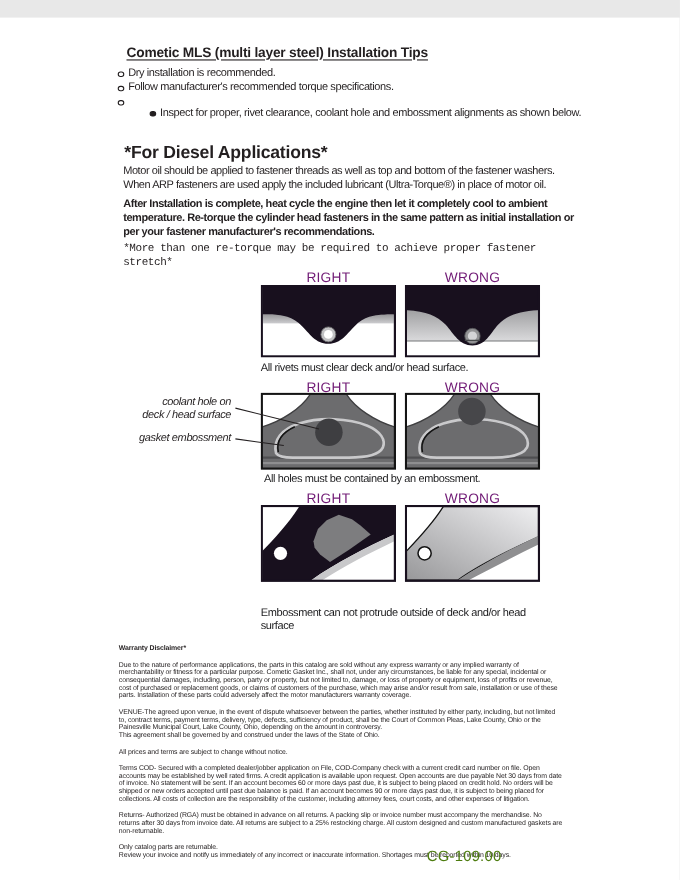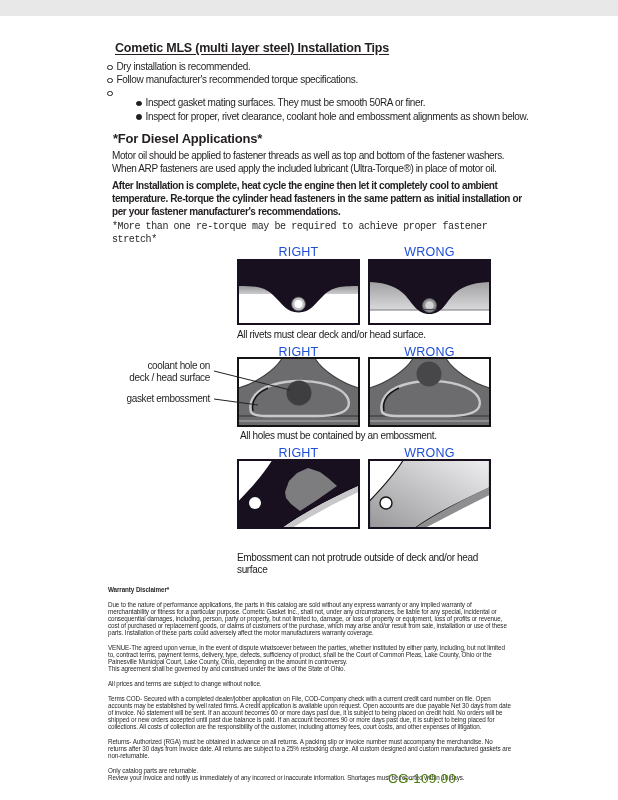--- a/index.html
+++ b/index.html
@@ -13,32 +13,32 @@
     position:absolute;left:115px;top:25px;margin:0;
     font-size:12.5px;font-weight:bold;letter-spacing:-0.2px;
     text-decoration:underline;text-underline-offset:2px;
   }
   .tips{position:absolute;left:107px;top:44px;width:440px;}
   .tip{display:flex;align-items:flex-start;line-height:13.2px;font-size:10px;letter-spacing:-0.35px;}
   .tip .mk{flex:0 0 auto;margin:4.5px 4px 0 0;width:3.5px;height:3.5px;border-radius:50%;}
   .tip.lvl1 .mk{border:1px solid #231f20;}
   .tip.lvl2{margin-left:29px;}
   .tip.lvl2 .mk{background:#231f20;border:1px solid #231f20;}
-  .diesel-h{position:absolute;left:113px;top:115px;margin:0;font-size:13px;font-weight:bold;letter-spacing:-0.2px;}
+  .diesel-h{position:absolute;left:113px;top:115px;margin:0;font-size:16px;font-weight:bold;letter-spacing:-0.2px;}
   .para{position:absolute;left:112px;width:412px;margin:0;font-size:10px;line-height:13.2px;letter-spacing:-0.4px;}
   .para.p1{top:133px;}
   .para.p2{top:163px;font-weight:bold;}
   .para.p3{top:204px;font-family:Liberation Mono, monospace;}
   
-  .rw-label{position:absolute;width:123px;text-align:center;font-size:12.5px;letter-spacing:0.2px;color:#1d4ed8;}
+  .rw-label{position:absolute;width:123px;text-align:center;font-size:12.5px;letter-spacing:0.2px;color:#701a75;}
   .panel{position:absolute;width:123px;}
   .panel svg{display:block;width:123px;}
   .cap{position:absolute;font-size:10px;line-height:12px;letter-spacing:-0.35px;color:#1c1c1e;}
   .ann{position:absolute;right:408px;text-align:right;font-size:10px;line-height:11.5px;letter-spacing:-0.35px;}
-  .ann span{display:block;}
+  .ann span{display:block;font-style:italic;}
   .leader-overlay{position:absolute;left:0;top:0;width:618px;height:800px;pointer-events:none;}
   
   .r1l{top:229px;} .r2l{top:329px;} .r3l{top:430px;}
   .c-right{left:237px;} .c-wrong{left:368px;}
   .r1p{top:243px;} .r2p{top:341px;} .r3p{top:443px;}
   .cap1{left:237px;top:313px;}
   .cap2{left:240px;top:414px;}
   .cap3{left:237px;top:536px;width:242px;}
   .ann-coolant{top:344px;}
   .ann-emboss{top:377px;}
@@ -61,24 +61,20 @@
     <div class="tip lvl1">
         <span class="mk"></span>
         <span>Dry installation is recommended.</span>
       </div>
     <div class="tip lvl1">
         <span class="mk"></span>
         <span>Follow manufacturer's recommended torque specifications.</span>
       </div>
     <div class="tip lvl1">
         <span class="mk"></span>
-      </div>
-    <div class="tip lvl2">
-        <span class="mk"></span>
-        <span>Inspect gasket mating surfaces.  They must be smooth 50RA or finer.</span>
       </div>
     <div class="tip lvl2">
         <span class="mk"></span>
         <span>Inspect for proper, rivet clearance, coolant hole and embossment alignments as shown below.</span>
       </div>
   </div>
 
   <h2 class="diesel-h">*For Diesel Applications*</h2>
   <p class="para p1">Motor oil should be applied to fastener threads as well as top and bottom of the fastener washers. When ARP fasteners are used apply the included lubricant (Ultra-Torque®) in place of motor oil.</p>
   <p class="para p2">After Installation is complete, heat cycle the engine then let it completely cool to ambient temperature. Re-torque the cylinder head fasteners in the same pattern as initial installation or per your fastener manufacturer's recommendations.</p>

